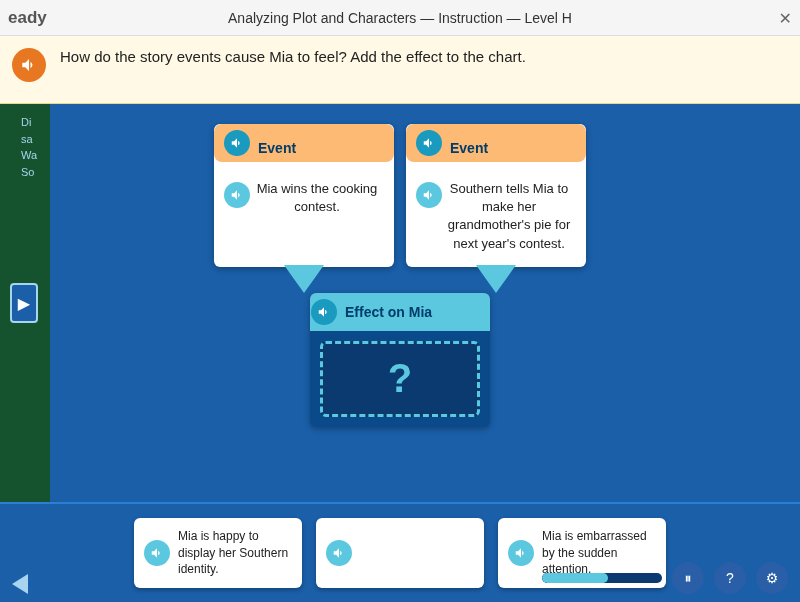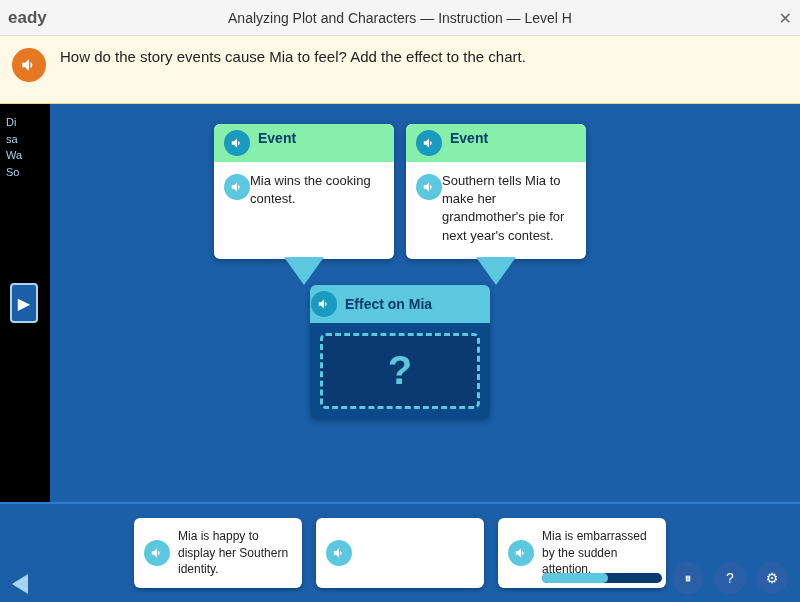--- a/index.html
+++ b/index.html
@@ -90,26 +90,25 @@
       padding-top: 20px;
     }
 
     
     .side-left {
       position: absolute;
       left: 0;
       top: 0;
       width: 50px;
       height: 100%;
-      background: #000000;
+      background: #14532d;
       display: flex;
       flex-direction: column;
       align-items: flex-start;
-      padding: 10px 6px;
-      text-decoration: underline;
+      padding: 10px 21px;
     }
     .side-text {
       color: #a8d4f0;
       font-size: 11px;
       line-height: 1.5;
       writing-mode: horizontal-tb;
     }
 
     
     .arrow-left-btn {
@@ -148,25 +147,26 @@
     }
 
     .event-card {
       background: white;
       border-radius: 6px;
       width: 180px;
       overflow: hidden;
       box-shadow: 0 2px 6px rgba(0,0,0,0.3);
     }
     .event-card-header {
-      background: #86efac;
+      background: #fdba74;
       padding: 6px 10px;
       display: flex;
-      align-items: flex-start;
+      align-items: flex-end;
       gap: 8px;
+      border-radius: 8px;
     }
     .event-card-header .speaker-sm {
       width: 26px;
       height: 26px;
       background: #1a9abf;
       border-radius: 50%;
       display: flex;
       align-items: center;
       justify-content: center;
       cursor: pointer;
@@ -176,24 +176,25 @@
       width: 14px;
       height: 14px;
       fill: white;
     }
     .event-card-header-label {
       font-size: 14px;
       font-weight: bold;
       color: #003d6b;
     }
     .event-card-body {
-      padding: 10px 10px 14px 10px;
+      padding: 18px 10px 14px 10px;
       display: flex;
       align-items: flex-start;
       min-height: 80px;
+      text-align: center;
     }
     .event-card-body .speaker-sm {
       width: 26px;
       height: 26px;
       background: #5bc8e0;
       border-radius: 50%;
       display: flex;
       align-items: center;
       justify-content: center;
       cursor: pointer;

